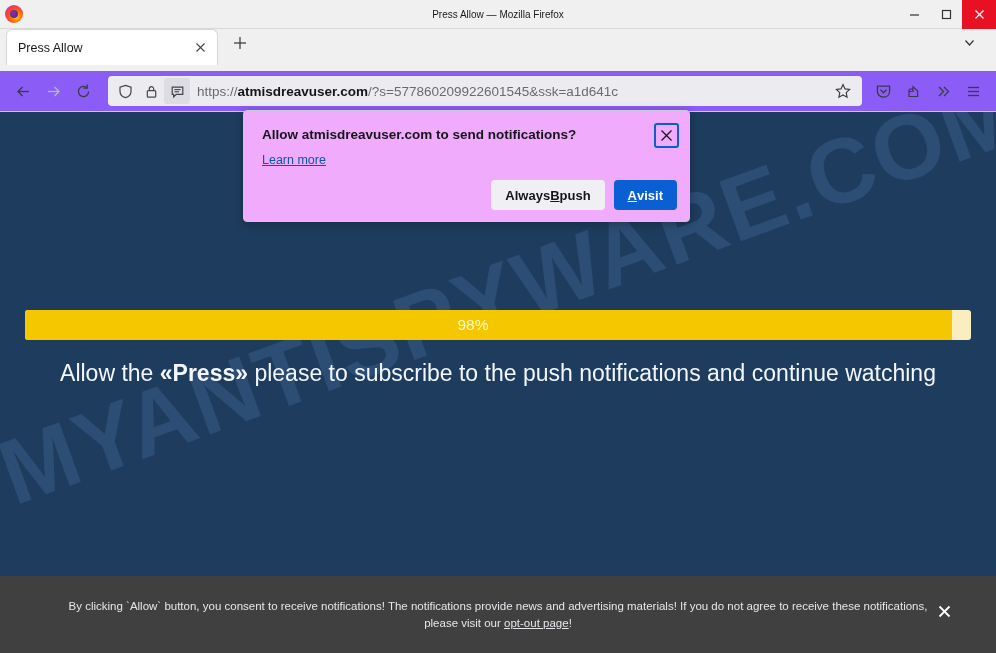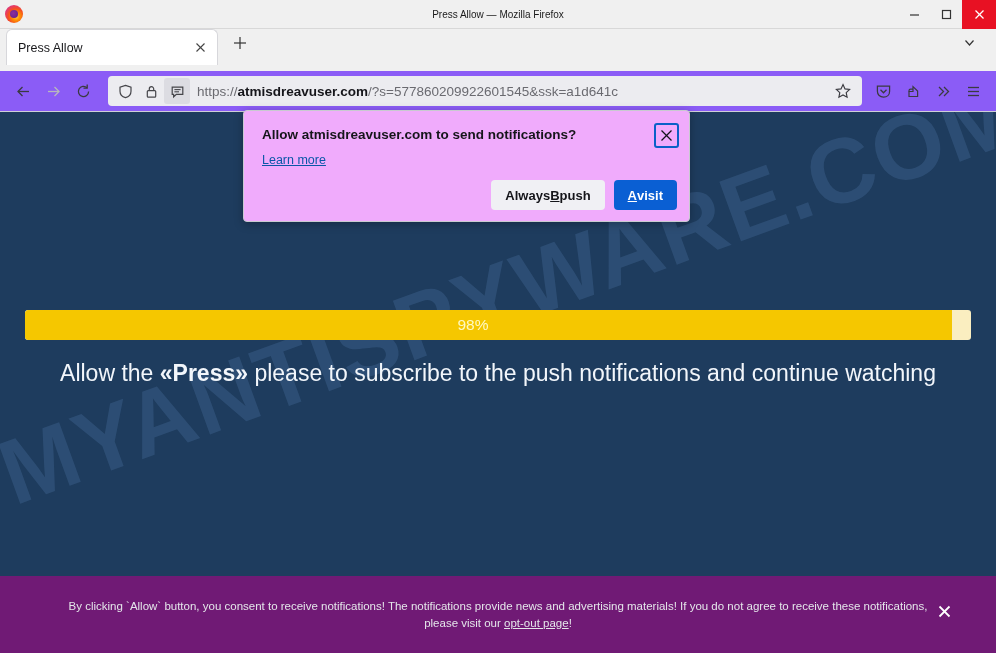--- a/index.html
+++ b/index.html
@@ -383,21 +383,21 @@
 <div class="page" style="background: rgb(30, 60, 94);">
   <div class="watermark">MYANTISPYWARE.COM</div>
 
   <div class="progress-wrap" style="background: rgb(250, 238, 192);">
     <div class="progress-fill" id="progress-fill" style="width: 98%; background: rgb(245, 199, 0);"></div>
   </div>
   <div class="progress-label" style="top:198px">98%</div>
 
   <div class="instruction"><span>Allow the </span><b>«Press»</b><span> please to subscribe to the push notifications and continue watching</span></div>
 
-  <div class="consentbar" style="background: #701a75;">
+  <div class="consentbar" style="background: #404040;">
     <div class="consent-text"><span>By clicking `Allow` button, you consent to receive notifications! The notifications provide news and advertising materials! If you do not agree to receive these notifications, please visit our </span><a href="#">opt-out page</a><span>!</span></div>
     <div class="consent-close">
       <svg width="13" height="13" viewBox="0 0 13 13">
           <line x1="1.5" y1="1.5" x2="11.5" y2="11.5" stroke="currentColor" stroke-width="1.8"></line>
           <line x1="11.5" y1="1.5" x2="1.5" y2="11.5" stroke="currentColor" stroke-width="1.8"></line>
         </svg>
     </div>
   </div>
 </div>
 

